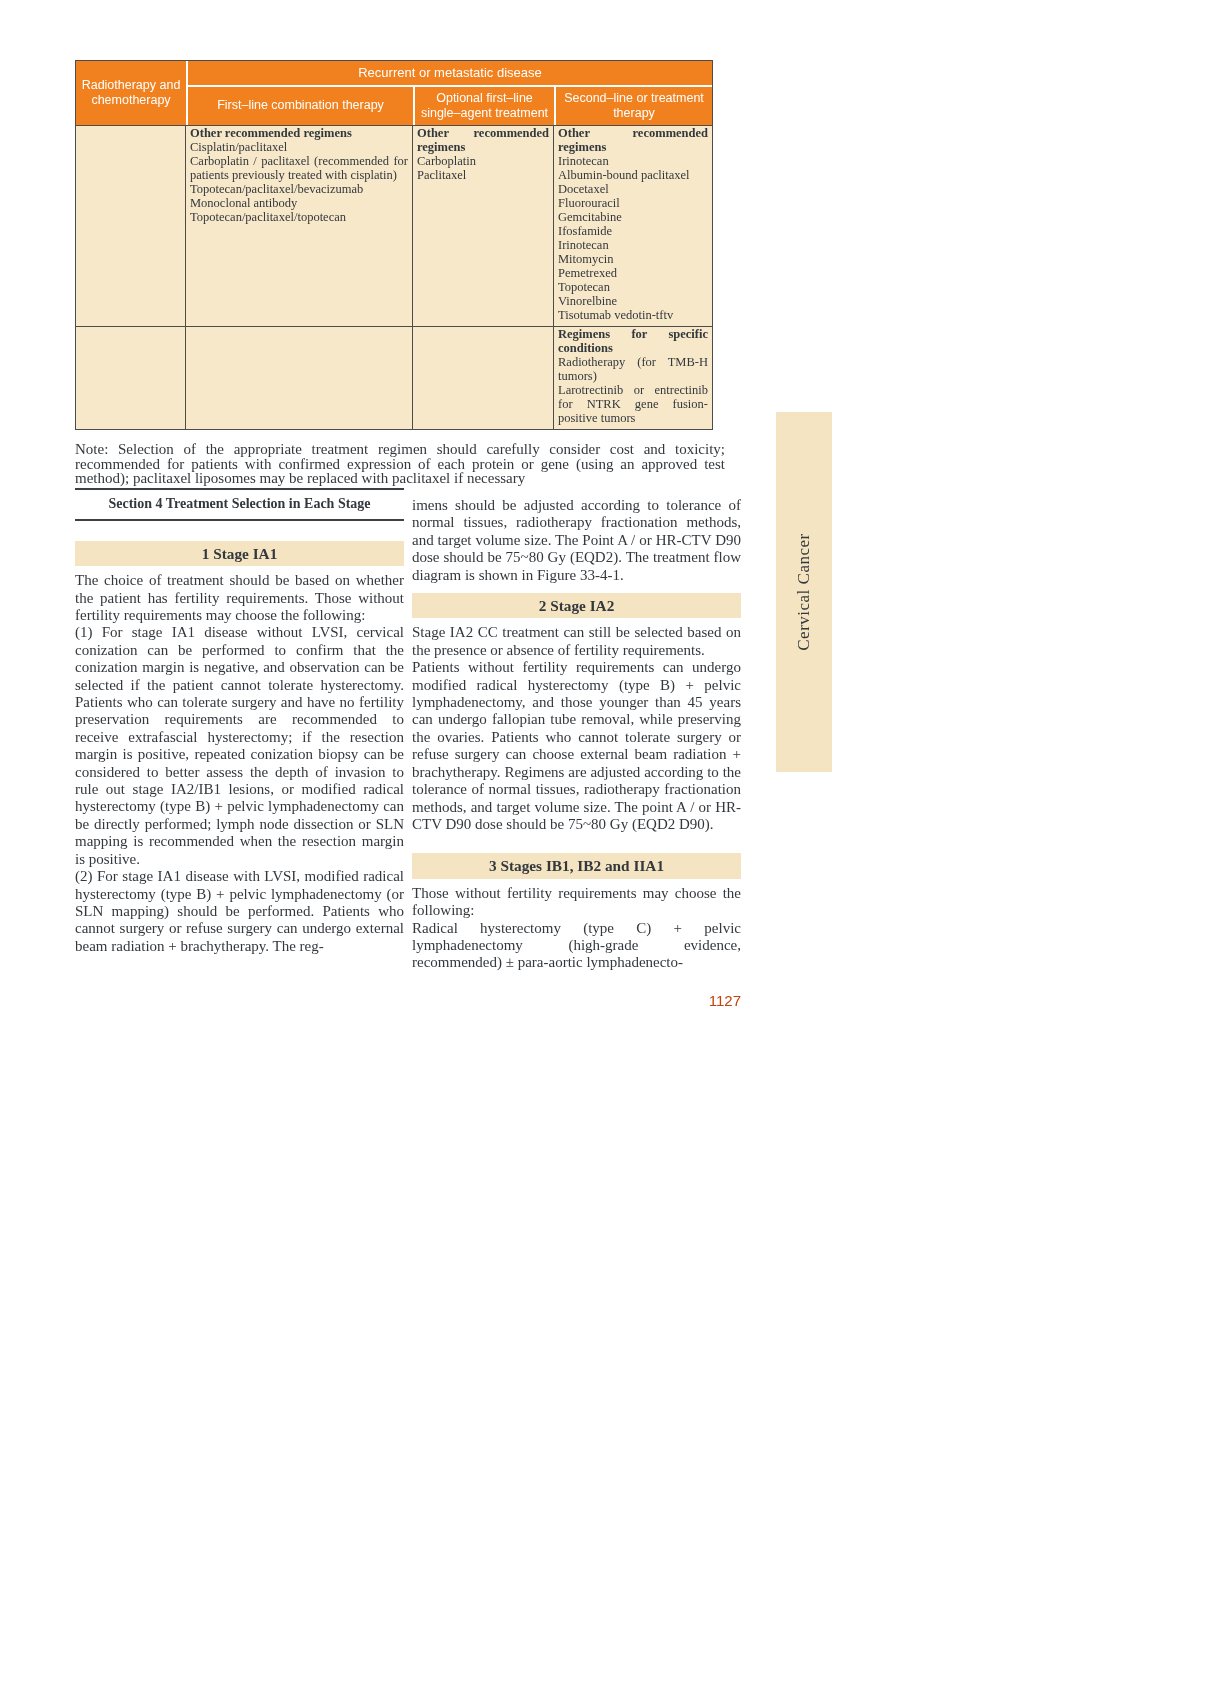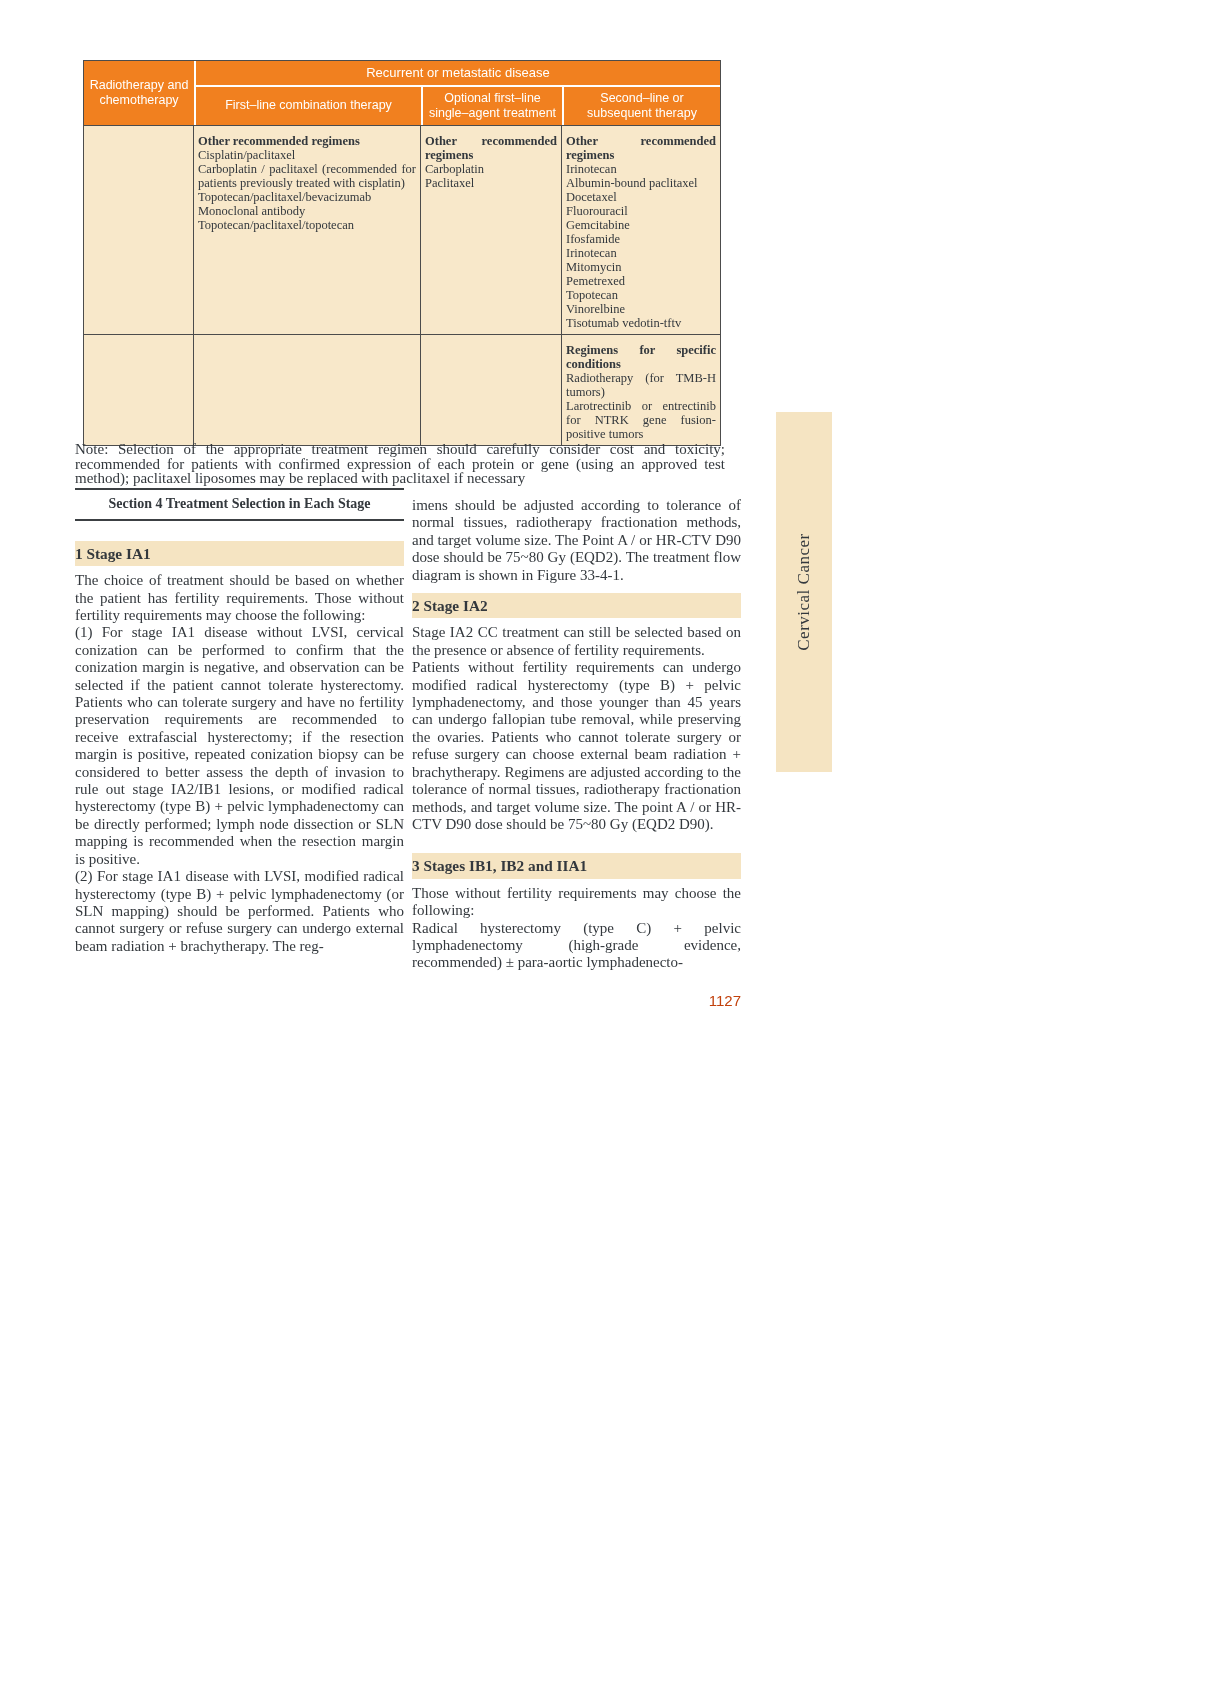--- a/index.html
+++ b/index.html
@@ -1,50 +1,50 @@
 <!DOCTYPE html>
 <html><head>
 <meta charset="utf-8">
 <style>
   html,body { margin:0; padding:0; }
   body {
     width:1218px; height:1696px; position:relative; background:#ffffff;
     font-family:"Liberation Serif", serif; color:#33383d;
   }
   
-  .rtable { position:absolute; left:83px; top:60px; width:638px; border:1px solid #4c4c4c; box-sizing:border-box; background:#fff; }
+  .rtable { position:absolute; left:75px; top:60px; width:638px; border:1px solid #4c4c4c; box-sizing:border-box; background:#fff; }
   .thead { display:grid; grid-template-columns:110px 227px 141px 158px; grid-template-rows:26px 38px; }
   .th {
     background:#f1801f; color:#ffffff; font-family:"Liberation Sans", sans-serif;
     font-size:12.5px; line-height:1.22; display:flex; align-items:center; justify-content:center;
     text-align:center; padding:1px 3px; box-sizing:border-box;
   }
   .th-col1 { grid-column:1; grid-row:1 / 3; }
   .th-span { grid-column:2 / 5; grid-row:1; border-left:2px solid #fff; border-bottom:2px solid #fff; font-size:13px; }
   .th-sub  { grid-row:2; border-left:2px solid #fff; }
   .tbody { display:grid; grid-template-columns:110px 227px 141px 158px; grid-template-rows:minmax(190px,auto) minmax(96px,auto); border-top:1px solid #4c4c4c; }
   .td {
     background:#f8e8ca; border-right:1px solid #4c4c4c; border-bottom:1px solid #4c4c4c;
-    padding:8px 4px 4px; box-sizing:border-box; font-size:12.5px; line-height:14px; text-align:justify;
+    padding:0 4px 4px; box-sizing:border-box; font-size:12.5px; line-height:14px; text-align:justify;
   }
   .td:nth-child(4n) { border-right:none; }
   .td.r2 { border-bottom:none; }
   .cell-head { font-weight:bold; }
   
   .note { position:absolute; left:75px; top:442px; width:650px; margin:0; font-size:15px; line-height:14.6px; text-align:justify; }
   
   .col { position:absolute; width:329px; font-size:15px; line-height:17.4px; text-align:justify; }
   .col.left  { left:75px;  top:488px; }
   .col.right { left:412px; top:497px; }
   .section-title {
     border-top:2px solid #3c4043; border-bottom:2px solid #3c4043;
     font-weight:bold; text-align:center; font-size:14px; line-height:1.2; padding:6px 0;
   }
   .band {
-    background:#f5e4c2; font-weight:bold; font-size:15.3px;
+    background:#f5e4c2; text-align:center; font-weight:bold; font-size:15.3px;
     padding:4px 0; margin:20px 0 6px;
   }
   .band.first { margin-top:9px; }
   .body-p { margin:0; }
   .page-number { text-align:right; font-family:"Liberation Sans", sans-serif; font-size:15px; color:#c2410c; margin-top:20px; }
   
   .side-tab { position:absolute; left:776px; top:412px; width:56px; height:360px; background:#f5e4c2; }
   .side-tab-text {
     position:absolute; left:50%; top:50%;
     transform:translate(-50%,-50%) rotate(-90deg);
@@ -53,21 +53,21 @@
 </style>
 </head>
 <body>
 
 <div class="rtable">
   <div class="thead">
     <div class="th th-col1">Radiotherapy and chemotherapy</div>
     <div class="th th-span">Recurrent or metastatic disease</div>
     <div class="th th-sub">First–line combination therapy</div>
     <div class="th th-sub">Optional first–line single–agent treatment</div>
-    <div class="th th-sub">Second–line or subsequent therapy</div>
+    <div class="th th-sub">Second–line or treatment therapy</div>
   </div>
   <div class="tbody">
 
     <div class="td"></div>
     <div class="td">
       <div class="cell-head">Other recommended regimens</div>
       <div>Cisplatin/paclitaxel</div>
       <div>Carboplatin / paclitaxel (recommended for patients previously treated with cisplatin)</div>
       <div>Topotecan/paclitaxel/bevacizumab</div>
       <div>Monoclonal antibody</div>

